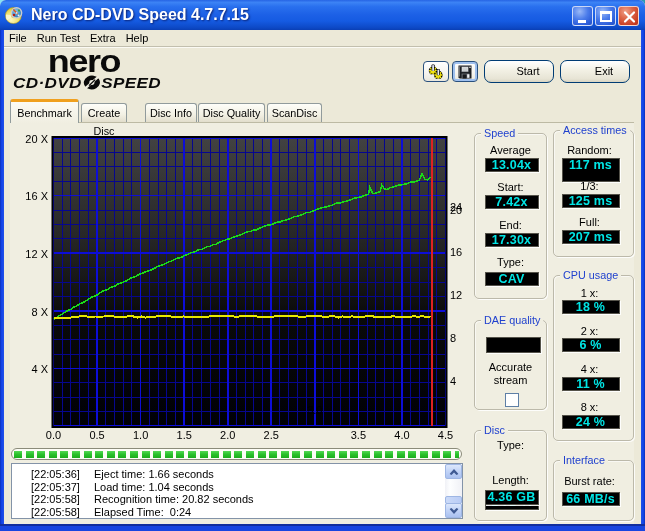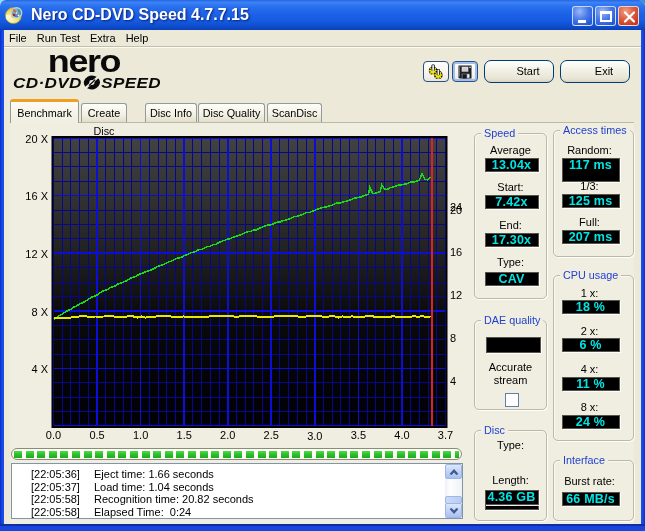--- a/index.html
+++ b/index.html
@@ -309,24 +309,24 @@
       <div class="ticklabel" style="left: 450px; top: 246.471px;">16</div>
       <div class="ticklabel" style="left: 450px; top: 289.403px;">12</div>
       <div class="ticklabel" style="left: 450px; top: 332.335px;">8</div>
       <div class="ticklabel" style="left: 450px; top: 375.268px;">4</div>
       <div class="ticklabel" style="left: 53.5px; transform: translateX(-50%); top: 429px;">0.0</div>
       <div class="ticklabel" style="left: 97.0556px; transform: translateX(-50%); top: 429px;">0.5</div>
       <div class="ticklabel" style="left: 140.611px; transform: translateX(-50%); top: 429px;">1.0</div>
       <div class="ticklabel" style="left: 184.167px; transform: translateX(-50%); top: 429px;">1.5</div>
       <div class="ticklabel" style="left: 227.722px; transform: translateX(-50%); top: 429px;">2.0</div>
       <div class="ticklabel" style="left: 271.278px; transform: translateX(-50%); top: 429px;">2.5</div>
-      <div class="ticklabel" style="left: 314.833px; transform: translateX(-50%); top: 430px;">3.0</div>
+      <div class="ticklabel" style="left: 314.833px; transform: translateX(-50%); top: 404px;">3.0</div>
       <div class="ticklabel" style="left: 358.389px; transform: translateX(-50%); top: 429px;">3.5</div>
       <div class="ticklabel" style="left: 401.944px; transform: translateX(-50%); top: 429px;">4.0</div>
-      <div class="ticklabel" style="left: 445.5px; transform: translateX(-50%); top: 429px;">3.7</div>
+      <div class="ticklabel" style="left: 445.5px; transform: translateX(-50%); top: 429px;">4.5</div>
     </div>
 
   <div id="progress">
       <div id="progress-inner"></div>
     </div>
 
   <div id="logbox">
     <div id="loglines">
         <div class="logline" style="top: 4px;"><span class="logtime">[22:05:36]</span><span class="logmsg">Eject time: 1.66 seconds</span></div>
         <div class="logline" style="top: 16.5px; padding-left: 28px;"><span class="logtime">[22:05:37]</span><span class="logmsg">Load time: 1.04 seconds</span></div>

